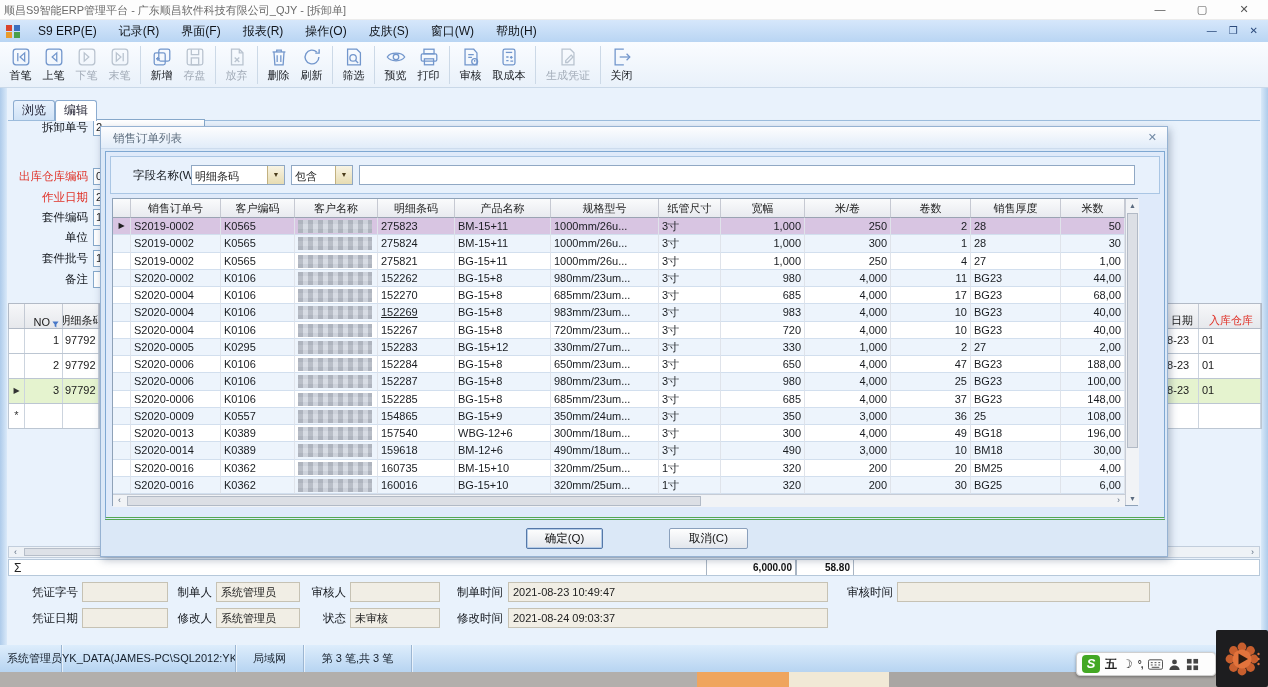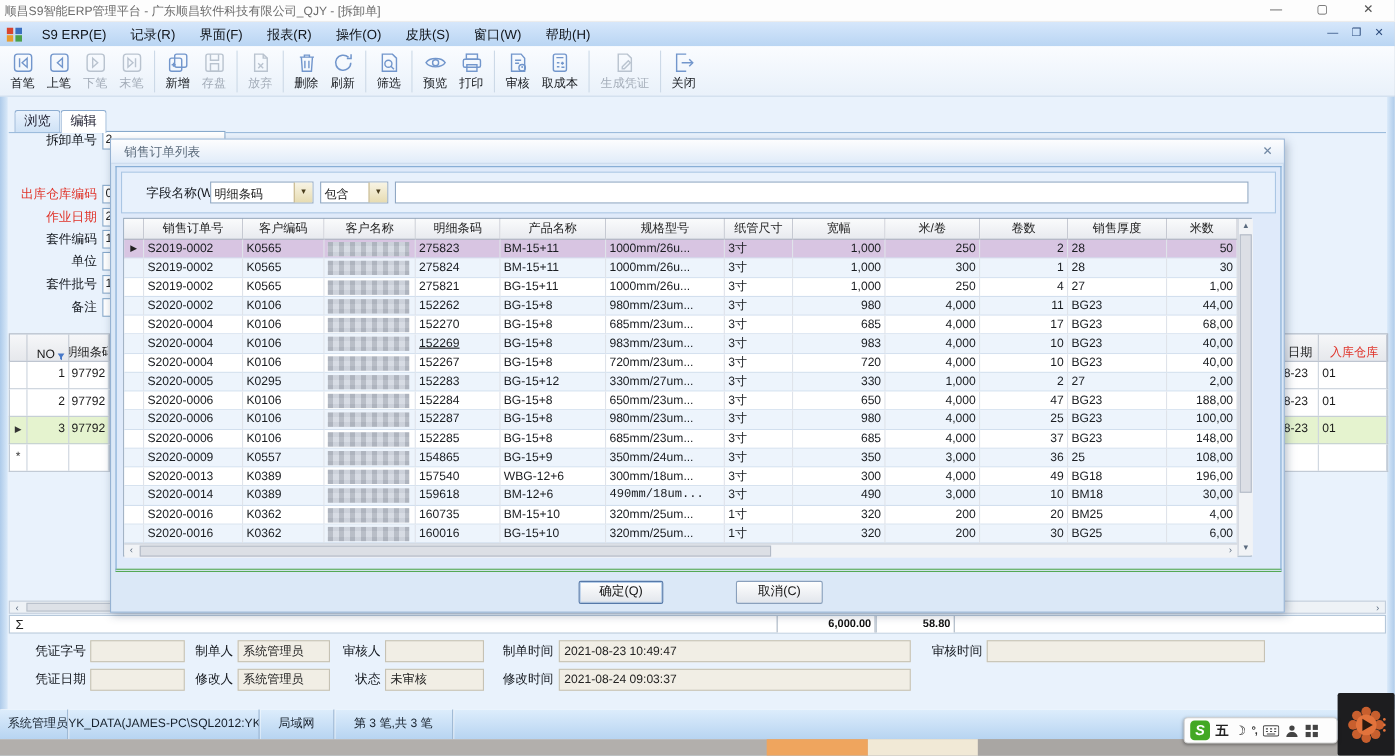--- a/index.html
+++ b/index.html
@@ -74,21 +74,21 @@
   #ohs { position:absolute; left:8px; top:458px; width:1252px; height:12px; background:#eef2f6; border:1px solid #c2cedc; }
   #ohs .arr { position:absolute; top:0; width:13px; height:10px; font-size:9px; line-height:10px; text-align:center; color:#5a6a7e; }
   #ohs-thumb { position:absolute; left:15px; top:1px; width:772px; height:8px; background:#dde1e7; border:1px solid #b6bec9; }
 
   
   #sumrow { position:absolute; left:8px; top:471px; width:1252px; height:17px; background:#fff; border:1px solid #b6c8da; }
   #sum-sym { position:absolute; left:5px; top:1px; font-size:12px; color:#222; }
   .sumbox { position:absolute; top:0px; height:15px; background:#fff; border-left:1px solid #a9b5c3; border-right:1px solid #a9b5c3;
             font-size:10px; color:#111; text-align:right; line-height:15px; padding-right:3px;font-weight:bold; }
   #sumbox-0 { left:697px; width:90px; }
-  #sumbox-1 { left:787px; width:72px; }
+  #sumbox-1 { left:787px; width:58px; }
 
   
   #bform { position:absolute; left:0; top:492px; width:1268px; height:60px; }
   .bf-label { position:absolute; width:72px; text-align:right; font-size:11.5px; color:#14181e; line-height:20px; white-space:nowrap; }
   .bf-box { position:absolute; height:20px; background:#f1eee5; border:1px solid #c6c2b4; font-size:11px; color:#222;
             line-height:18px; padding-left:4px; overflow:hidden; white-space:nowrap; }
 
   
   #dialog { position:absolute; left:100px; top:126px; width:1068px; height:431px; background:#dbe8f7;
             border:1px solid #96b2d2; box-shadow:2px 3px 8px rgba(50,70,100,.35); z-index:10; }
@@ -713,21 +713,21 @@
               </div>
               <div class="gr alt">
                 <div class="gc ind" style="width: 18px;"></div>
                 <div class="gc" style="width: 90px;">S2020-0014</div>
                 <div class="gc" style="width: 74px;">K0389</div>
                 <div class="gc" style="width: 83px;">
                   <div class="mosaic"></div>
                 </div>
                 <div class="gc" style="width: 77px;">159618</div>
                 <div class="gc" style="width: 96px;">BM-12+6</div>
-                <div class="gc" style="width: 108px; font-family: Liberation Mono, monospace;">490mm/18um...</div>
+                <div class="gc" style="width: 108px;">490mm/18um...</div>
                 <div class="gc" style="width: 62px;">3寸</div>
                 <div class="gc r" style="width: 84px;">490</div>
                 <div class="gc r" style="width: 86px;">3,000</div>
                 <div class="gc r" style="width: 80px;">10</div>
                 <div class="gc" style="width: 90px;">BM18</div>
                 <div class="gc r" style="width: 64px;">30,00</div>
               </div>
               <div class="gr">
                 <div class="gc ind" style="width: 18px;"></div>
                 <div class="gc" style="width: 90px;">S2020-0016</div>

